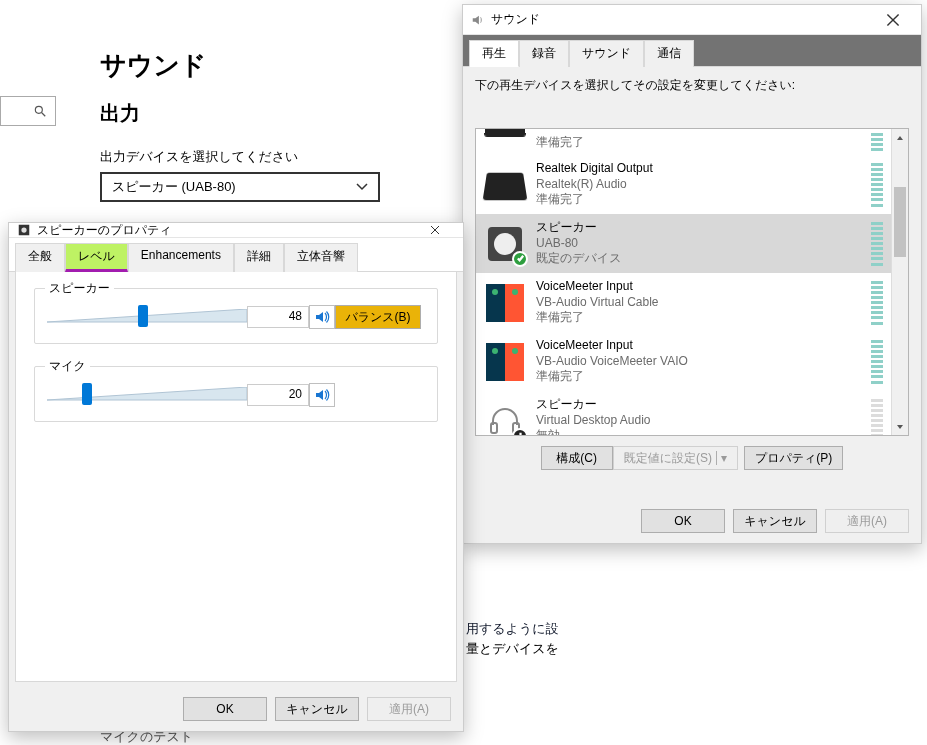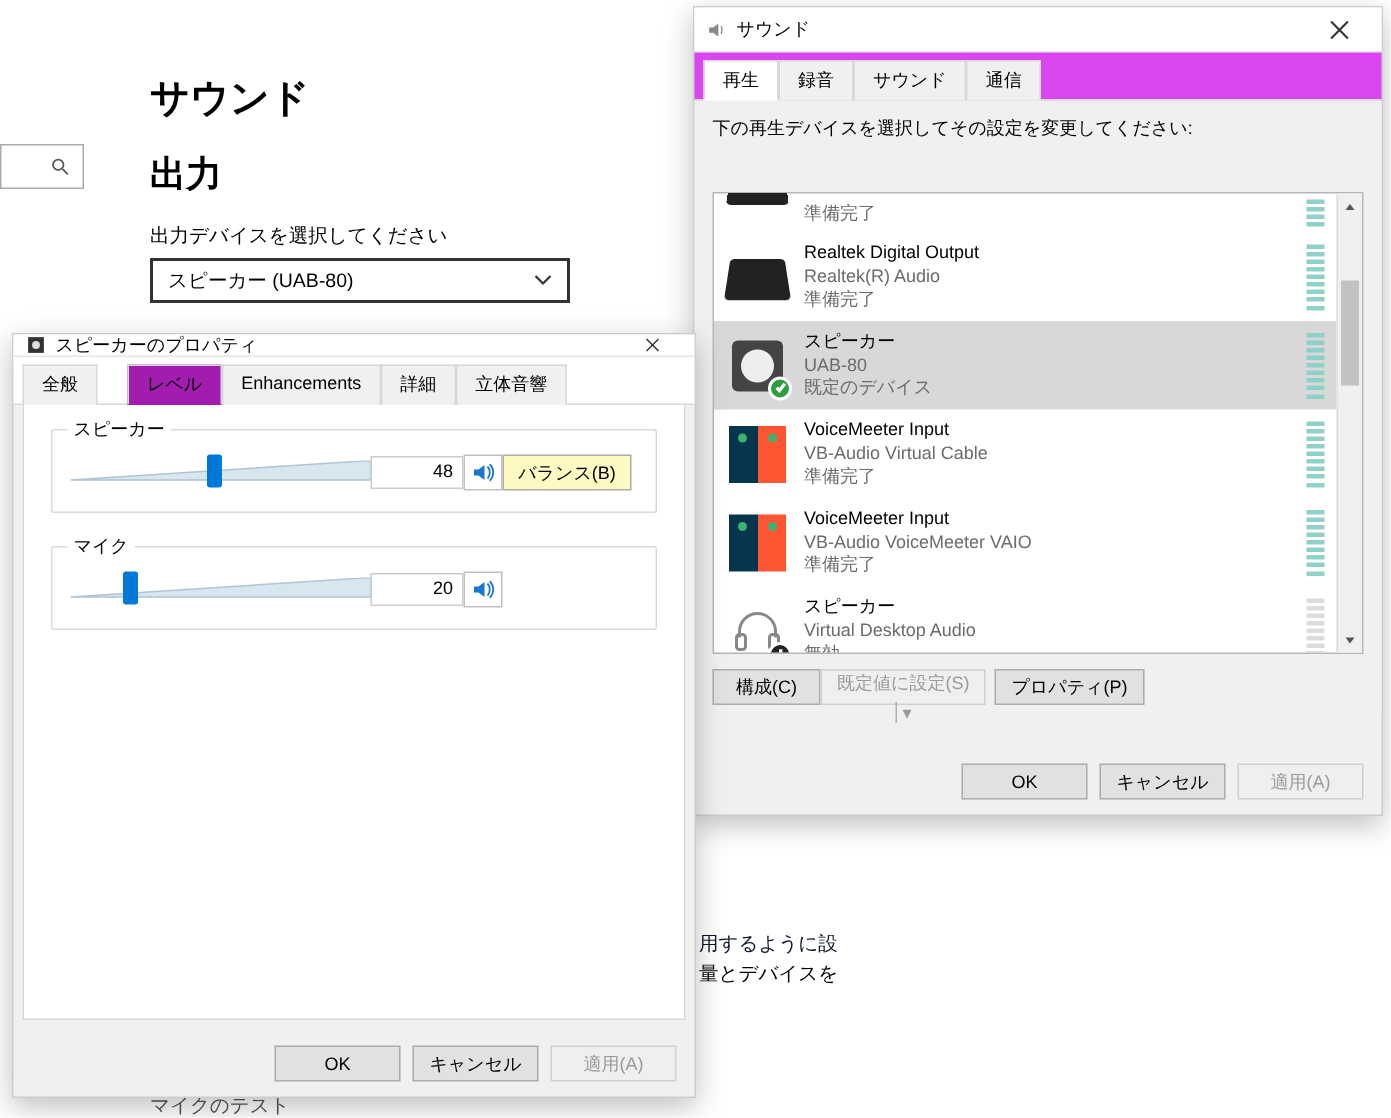--- a/index.html
+++ b/index.html
@@ -1,40 +1,40 @@
 <!DOCTYPE html>
 <html><head>
 <meta charset="utf-8">
 <style>
   * { box-sizing: border-box; margin: 0; padding: 0; font-family: "Yu Gothic UI", "Meiryo", sans-serif; }
   body { background: #fff; width: 927px; height: 745px; position: relative; overflow: hidden; }
 
   
   .settings-bg { position: absolute; left: 0; top: 0; right: 0; bottom: 0; background: #fff; }
   .settings-title { position: absolute; left: 100px; top: 48px; font-size: 26px; font-weight: 600; color: #000; }
-  .settings-h2 { position: absolute; left: 100px; top: 100px; font-size: 24px; font-weight: 600; }
+  .settings-h2 { position: absolute; left: 100px; top: 100px; font-size: 20px; font-weight: 600; }
   .settings-label { position: absolute; left: 100px; top: 148px; font-size: 13px; color: #000; }
   .settings-select { position: absolute; left: 100px; top: 172px; width: 280px; height: 30px; border: 2px solid #333; display:flex; align-items:center; justify-content:space-between; padding:0 10px; font-size:13px; cursor:pointer; }
   .settings-select svg { width:12px; height:12px; }
 
   .search-box { position:absolute; left:0; top:96px; width:56px; height:30px; border:1px solid #aaa; background:#fff; display:flex; align-items:center; justify-content:flex-end; padding-right:8px;}
   .search-box svg{width:14px;height:14px;stroke:#555;fill:none;}
 
   .bg-frag1 { position:absolute; left:466px; top:620px; font-size:13px; color:#0f172a; }
   .bg-frag2 { position:absolute; left:466px; top:640px; font-size:13px; color:#000; }
   .bg-frag3 { position:absolute; left:100px; top:728px; font-size:13px; color:#555; }
 
   
   .sound-dlg { position:absolute; left:462px; top:4px; width:460px; height:540px; background:#f0f0f0; border:1px solid #ccc; box-shadow:0 6px 18px rgba(0,0,0,0.25); }
   .sound-titlebar-outer{ position:absolute; left:462px; top:-16px; width:460px; height:20px;}
   .tbar-btn { position:absolute; top:-2px; width:36px; height:20px; display:flex; align-items:center; justify-content:center; }
   .sd-title { height:30px; background:#fff; display:flex; align-items:center; padding:0 8px; font-size:12px; gap:6px; border-bottom:1px solid #e5e5e5;}
   .sd-title svg{width:14px;height:14px;}
   .sd-title .close{margin-left:auto; width:40px; height:28px; display:flex; align-items:center; justify-content:center; cursor:pointer;}
-  .sd-tabs { display:flex; background:#d946ef; padding:4px 6px 0 6px; gap:0; border-bottom:1px solid #d8d8d8; }
+  .sd-tabs { display:flex; background:#737373; padding:4px 6px 0 6px; gap:0; border-bottom:1px solid #d8d8d8; }
   .sd-tab { font-size:12px; padding:4px 12px; border:1px solid #d8d8d8; border-bottom:none; background:#f0f0f0; cursor:pointer; position:relative; top:1px;}
   .sd-tab.active { background:#fff; border-bottom:1px solid #fff;}
   .sd-body { padding:10px 12px 8px 12px; background:#f0f0f0; }
   .sd-instr { font-size:12px; margin-bottom:8px; }
   .dev-list { background:#fff; border:1px solid #b5b5b5; height:308px; position:relative;margin-top:34px; }
   .dev-scroll { position:absolute; right:0; top:0; bottom:0; width:17px; background:#f0f0f0; border-left:1px solid #ddd;}
   .dev-scroll-thumb{position:absolute; left:2px; right:2px; top:58px; height:70px; background:#c2c2c2;}
   .dev-scroll-btn{position:absolute;left:0;right:0;height:17px;display:flex;align-items:center;justify-content:center;}
   .dev-scroll-btn svg{width:8px;height:8px;fill:#555;}
   .dev-rows{position:absolute; left:0; top:0; right:17px; bottom:0; overflow:hidden;}
@@ -44,56 +44,56 @@
   .dev-icon { width:42px; height:42px; position:relative; display:flex; align-items:center; justify-content:center;}
   .dev-icon .badge{position:absolute; right:-2px; bottom:-2px; width:16px; height:16px; border-radius:50%; background:#2e9e3f; border:2px solid #fff; display:flex; align-items:center; justify-content:center;}
   .dev-icon .badge svg{width:9px;height:9px;stroke:#fff;fill:none;stroke-width:2.5;}
   .dev-icon .badge.dark{background:#222;}
   .dev-txt { flex:1; font-size:12px; line-height:1.3;}
   .dev-txt .l1{color:#000;}
   .dev-txt .l2,.dev-txt .l3{color:#6b6b6b;}
   .dev-meter{width:12px;height:44px; display:flex; flex-direction:column; justify-content:space-between;}
   .dev-meter .bar{height:3px;background:#8fd0c8;}
   .dev-meter.dim .bar{background:#dcdcdc;}
-  .bottom-btns { display:flex; justify-content:flex-start; align-items:center; margin-top:10px;}
+  .bottom-btns { display:flex; justify-content:center; align-items:center; margin-top:10px;}
   .winbtn { font-size:12px; height:24px; min-width:72px; padding:0 10px; background:#e1e1e1; border:1px solid #adadad; cursor:pointer;}
-  .winbtn:disabled{ color:#9a9a9a; background:#efefef; border-color:#d0d0d0; cursor:default;flex-direction:column;}
+  .winbtn:disabled{ color:#9a9a9a; background:#efefef; border-color:#d0d0d0; cursor:default;}
   .winbtn.split{display:inline-flex;align-items:center;gap:4px;}
   .winbtn.split .drop{border-left:1px solid #adadad; padding-left:4px;}
   .dlg-foot { position:absolute; bottom:10px; right:12px; display:flex; gap:8px;}
 
   
   .icon-box{width:40px;height:30px;background:#222;border-radius:3px;transform:perspective(60px) rotateX(25deg);}
   .icon-speaker{width:34px;height:34px;border-radius:4px;background:#444;position:relative;}
   .icon-speaker::after{content:"";position:absolute;inset:6px;border-radius:50%;background:#eee;}
   .icon-vm{width:38px;height:38px;background:linear-gradient(90deg,#06364d 50%,#ff5533 50%);position:relative;}
   .icon-vm::before,.icon-vm::after{content:"";position:absolute;top:5px;width:6px;height:6px;border-radius:50%;background:#3cb371;}
   .icon-vm::before{left:6px;} .icon-vm::after{right:6px;background:#3cb371;}
   .icon-hp{width:36px;height:36px;}
   .icon-hp svg{width:36px;height:36px;stroke:#888;fill:none;stroke-width:2;}
 
   
   .prop-dlg{ position:absolute; left:8px; top:222px; width:456px; height:510px; background:#f0f0f0; border:1px solid #ccc; box-shadow:0 6px 18px rgba(0,0,0,0.25);}
   .prop-title{height:15px;background:#fff;display:flex;align-items:center;padding:0 8px;font-size:12px;gap:6px;border-bottom:1px solid #e5e5e5;}
   .prop-title .close{margin-left:auto;width:40px;display:flex;justify-content:center;align-items:center;cursor:pointer;height:26px;}
   .prop-tabs{display:flex;background:#fff;padding:4px 6px 0 6px;border-bottom:1px solid #d8d8d8;}
   .prop-tab{font-size:12px;padding:4px 12px;border:1px solid #d8d8d8;border-bottom:none;background:#f0f0f0;cursor:pointer;position:relative;top:1px;}
-  .prop-tab.active{background:#a21caf;border-bottom:1px solid #a21caf;margin-left:20px;}
+  .prop-tab.active{background:#bef264;border-bottom:3px solid #a21caf;}
   .prop-body{padding:16px 18px;background:#fff;margin:0 6px 6px 6px;border:1px solid #d8d8d8;border-top:none;height:410px;}
   .grp{border:1px solid #d9d9d9;border-radius:2px;padding:16px 12px 14px 12px;position:relative;margin-bottom:22px;}
   .grp-lbl{position:absolute;top:-9px;left:10px;background:#fff;padding:0 4px;font-size:12px;}
   .row{display:flex;align-items:center;}
   .slider-wrap{position:relative;width:200px;height:24px;}
   .slider-tri{position:absolute;left:0;right:0;bottom:6px;height:14px;}
   .slider-tri svg{width:100%;height:100%;}
   .slider-thumb{position:absolute;top:0;width:10px;height:22px;background:#0078d7;border-radius:2px;}
   .val-box{width:62px;height:22px;border:1px solid #ccc;background:#fff;text-align:right;padding:2px 6px;font-size:12px;}
   .mute-btn{width:26px;height:24px;border:1px solid #bfbfbf;background:#fff;display:flex;align-items:center;justify-content:center;cursor:pointer;}
   .mute-btn svg{width:16px;height:16px;fill:#1976d2;}
-  .bal-btn{height:24px;min-width:86px;font-size:12px;background:#fef9c3;border:1px solid #adadad;cursor:pointer;}
+  .bal-btn{height:24px;min-width:86px;font-size:12px;background:#eab308;border:1px solid #adadad;cursor:pointer;}
   .prop-foot{position:absolute;bottom:10px;right:12px;display:flex;gap:8px;}
 
 </style>
 </head>
 <body>
 
 <div class="settings-bg">
   <div class="search-box">
     <svg viewBox="0 0 24 24">
         <circle cx="10" cy="10" r="6" stroke-width="2"></circle>

